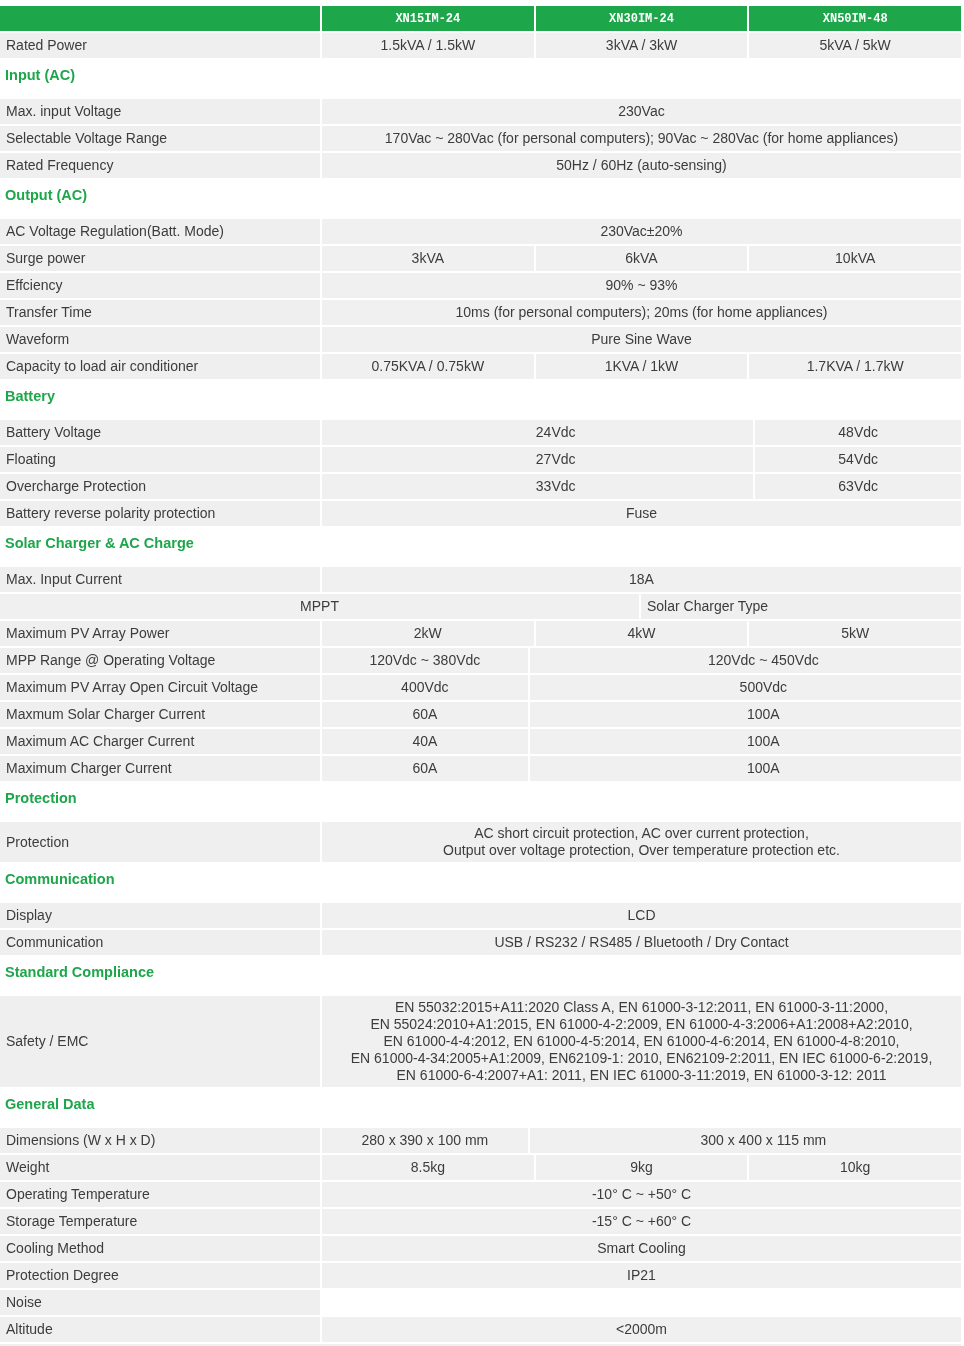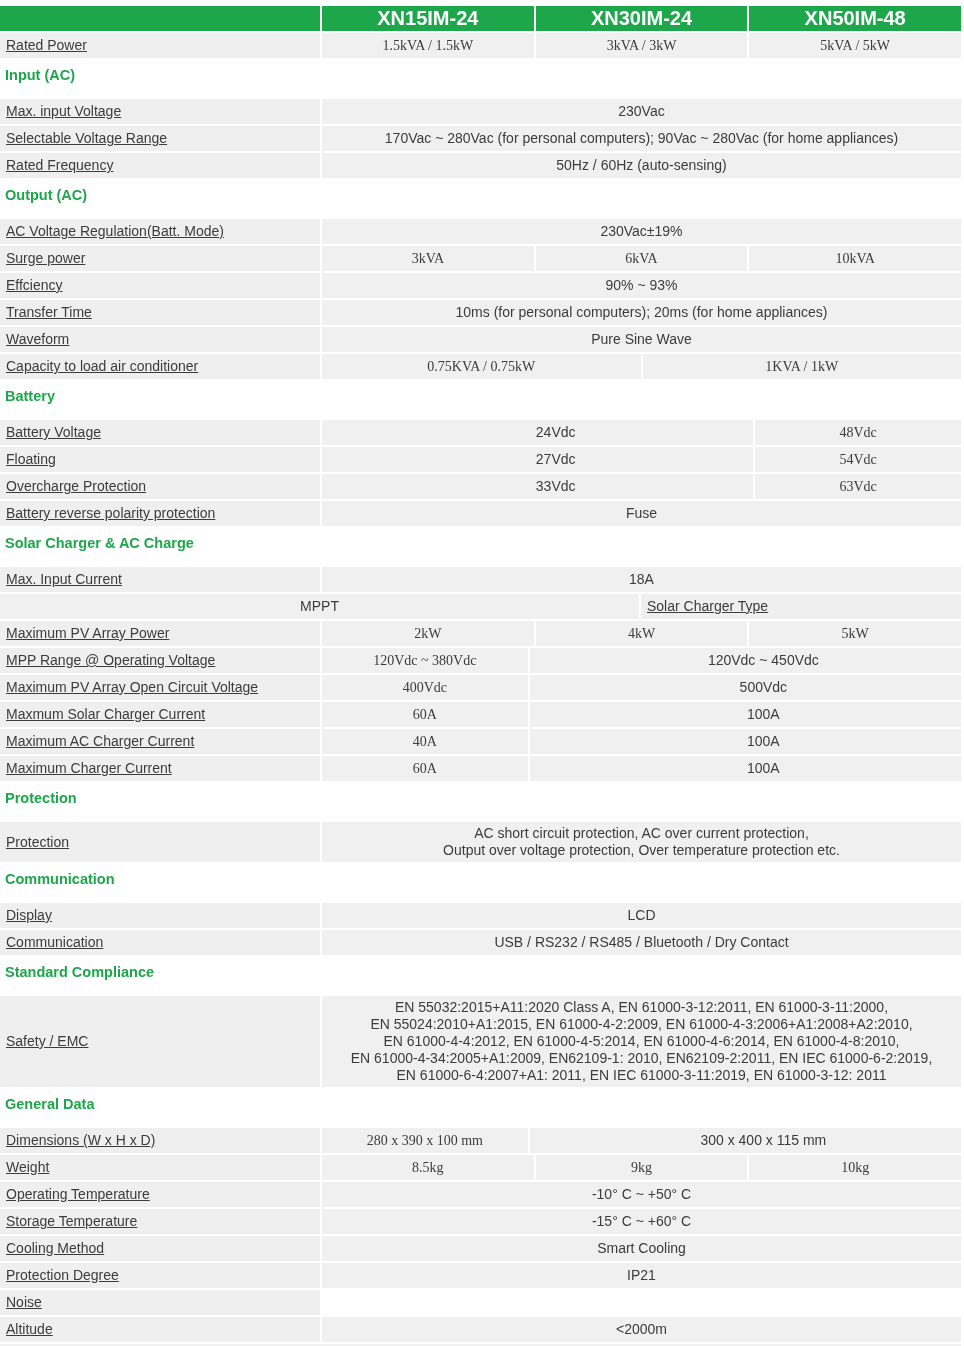--- a/index.html
+++ b/index.html
@@ -31,46 +31,46 @@
     width:320px;
   }
   .header-cell{
     background:var(--header-bg);
     color:var(--header-text);
     font-weight:bold;
     min-height:25px;
     display:flex;
     align-items:center;
     justify-content:center;
-    font-size:20px;
+    font-size:12px;
+    font-family:Liberation Mono, monospace;
   }
   .header-cell.span-1{flex:1 1 0;}
   .cell{
     min-height:25px;
     display:flex;
     align-items:center;
     line-height:17px;
     padding:3px 8px;
   }
   .cell.label{
     flex:0 0 320px;
     width:320px;
     background:var(--label-bg);
     justify-content:flex-start;
     text-align:center;
     padding-left:6px;
-    text-decoration:underline;
   }
   .cell.value{
     background:var(--value-bg);
     justify-content:center;
     text-align:center;
     white-space:pre-line;
   }
-  .cell.value.span-1{flex:1 1 0;font-family:Liberation Serif, serif;}
+  .cell.value.span-1{flex:1 1 0;}
   .cell.value.span-2{flex:2 1 0;padding-left:44px;}
   .cell.value.span-3{flex:3 1 0;text-align:center;}
   .section-title{
     background:#ffffff;
     color:var(--section-title);
     font-weight:bold;
     font-size:14.5px;
     padding:7px 5px 16px 5px;
   }
 </style>
@@ -100,21 +100,21 @@
         <div class="cell label">Selectable Voltage Range</div>
         <div class="cell value span-3">170Vac ~ 280Vac (for personal computers); 90Vac ~ 280Vac (for home appliances)</div>
       </div>
       <div class="row">
         <div class="cell label">Rated Frequency</div>
         <div class="cell value span-3">50Hz / 60Hz (auto-sensing)</div>
       </div>
       <div class="section-title">Output (AC)</div>
       <div class="row">
         <div class="cell label">AC Voltage Regulation(Batt. Mode)</div>
-        <div class="cell value span-3">230Vac±19%</div>
+        <div class="cell value span-3">230Vac±20%</div>
       </div>
       <div class="row">
         <div class="cell label">Surge power</div>
         <div class="cell value span-1">3kVA</div>
         <div class="cell value span-1">6kVA</div>
         <div class="cell value span-1">10kVA</div>
       </div>
       <div class="row">
         <div class="cell label">Effciency</div>
         <div class="cell value span-3">90% ~ 93%</div>
@@ -124,20 +124,21 @@
         <div class="cell value span-3">10ms (for personal computers); 20ms (for home appliances)</div>
       </div>
       <div class="row">
         <div class="cell label">Waveform</div>
         <div class="cell value span-3">Pure Sine Wave</div>
       </div>
       <div class="row">
         <div class="cell label">Capacity to load air conditioner</div>
         <div class="cell value span-1">0.75KVA / 0.75kW</div>
         <div class="cell value span-1">1KVA / 1kW</div>
+        <div class="cell value span-1">1.7KVA / 1.7kW</div>
       </div>
       <div class="section-title">Battery</div>
       <div class="row">
         <div class="cell label">Battery Voltage</div>
         <div class="cell value span-2">24Vdc</div>
         <div class="cell value span-1">48Vdc</div>
       </div>
       <div class="row">
         <div class="cell label">Floating</div>
         <div class="cell value span-2">27Vdc</div>

